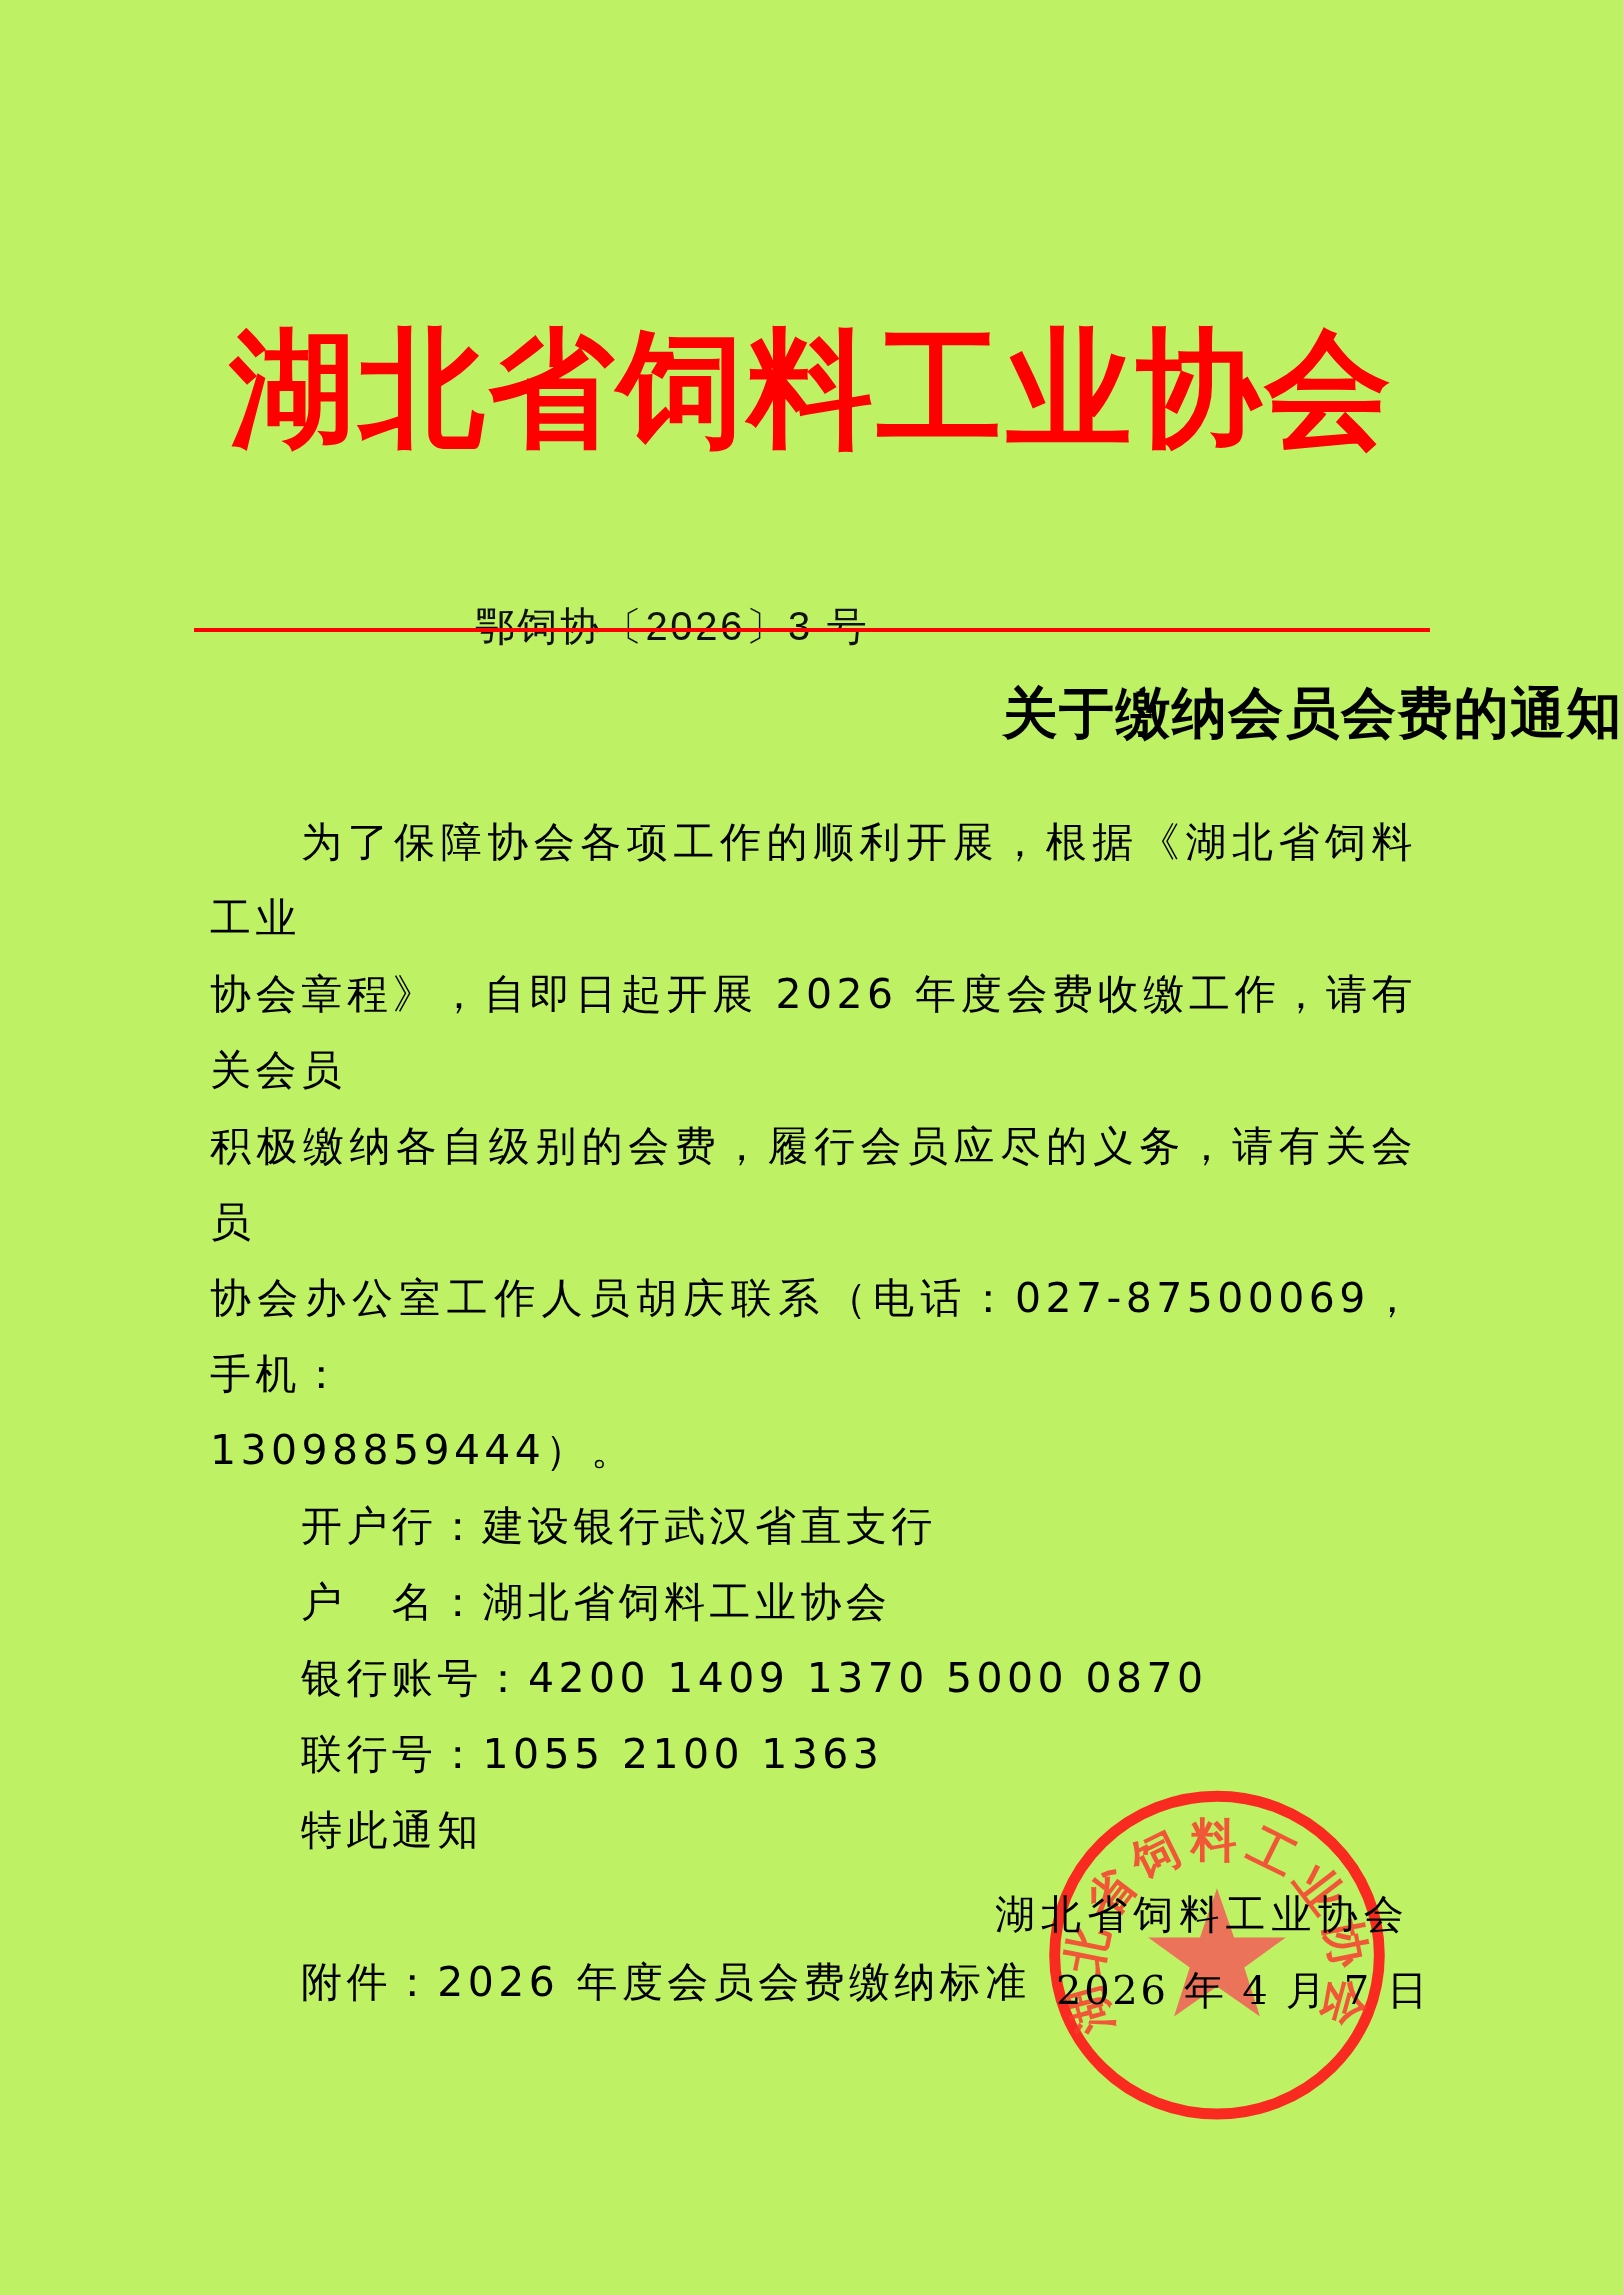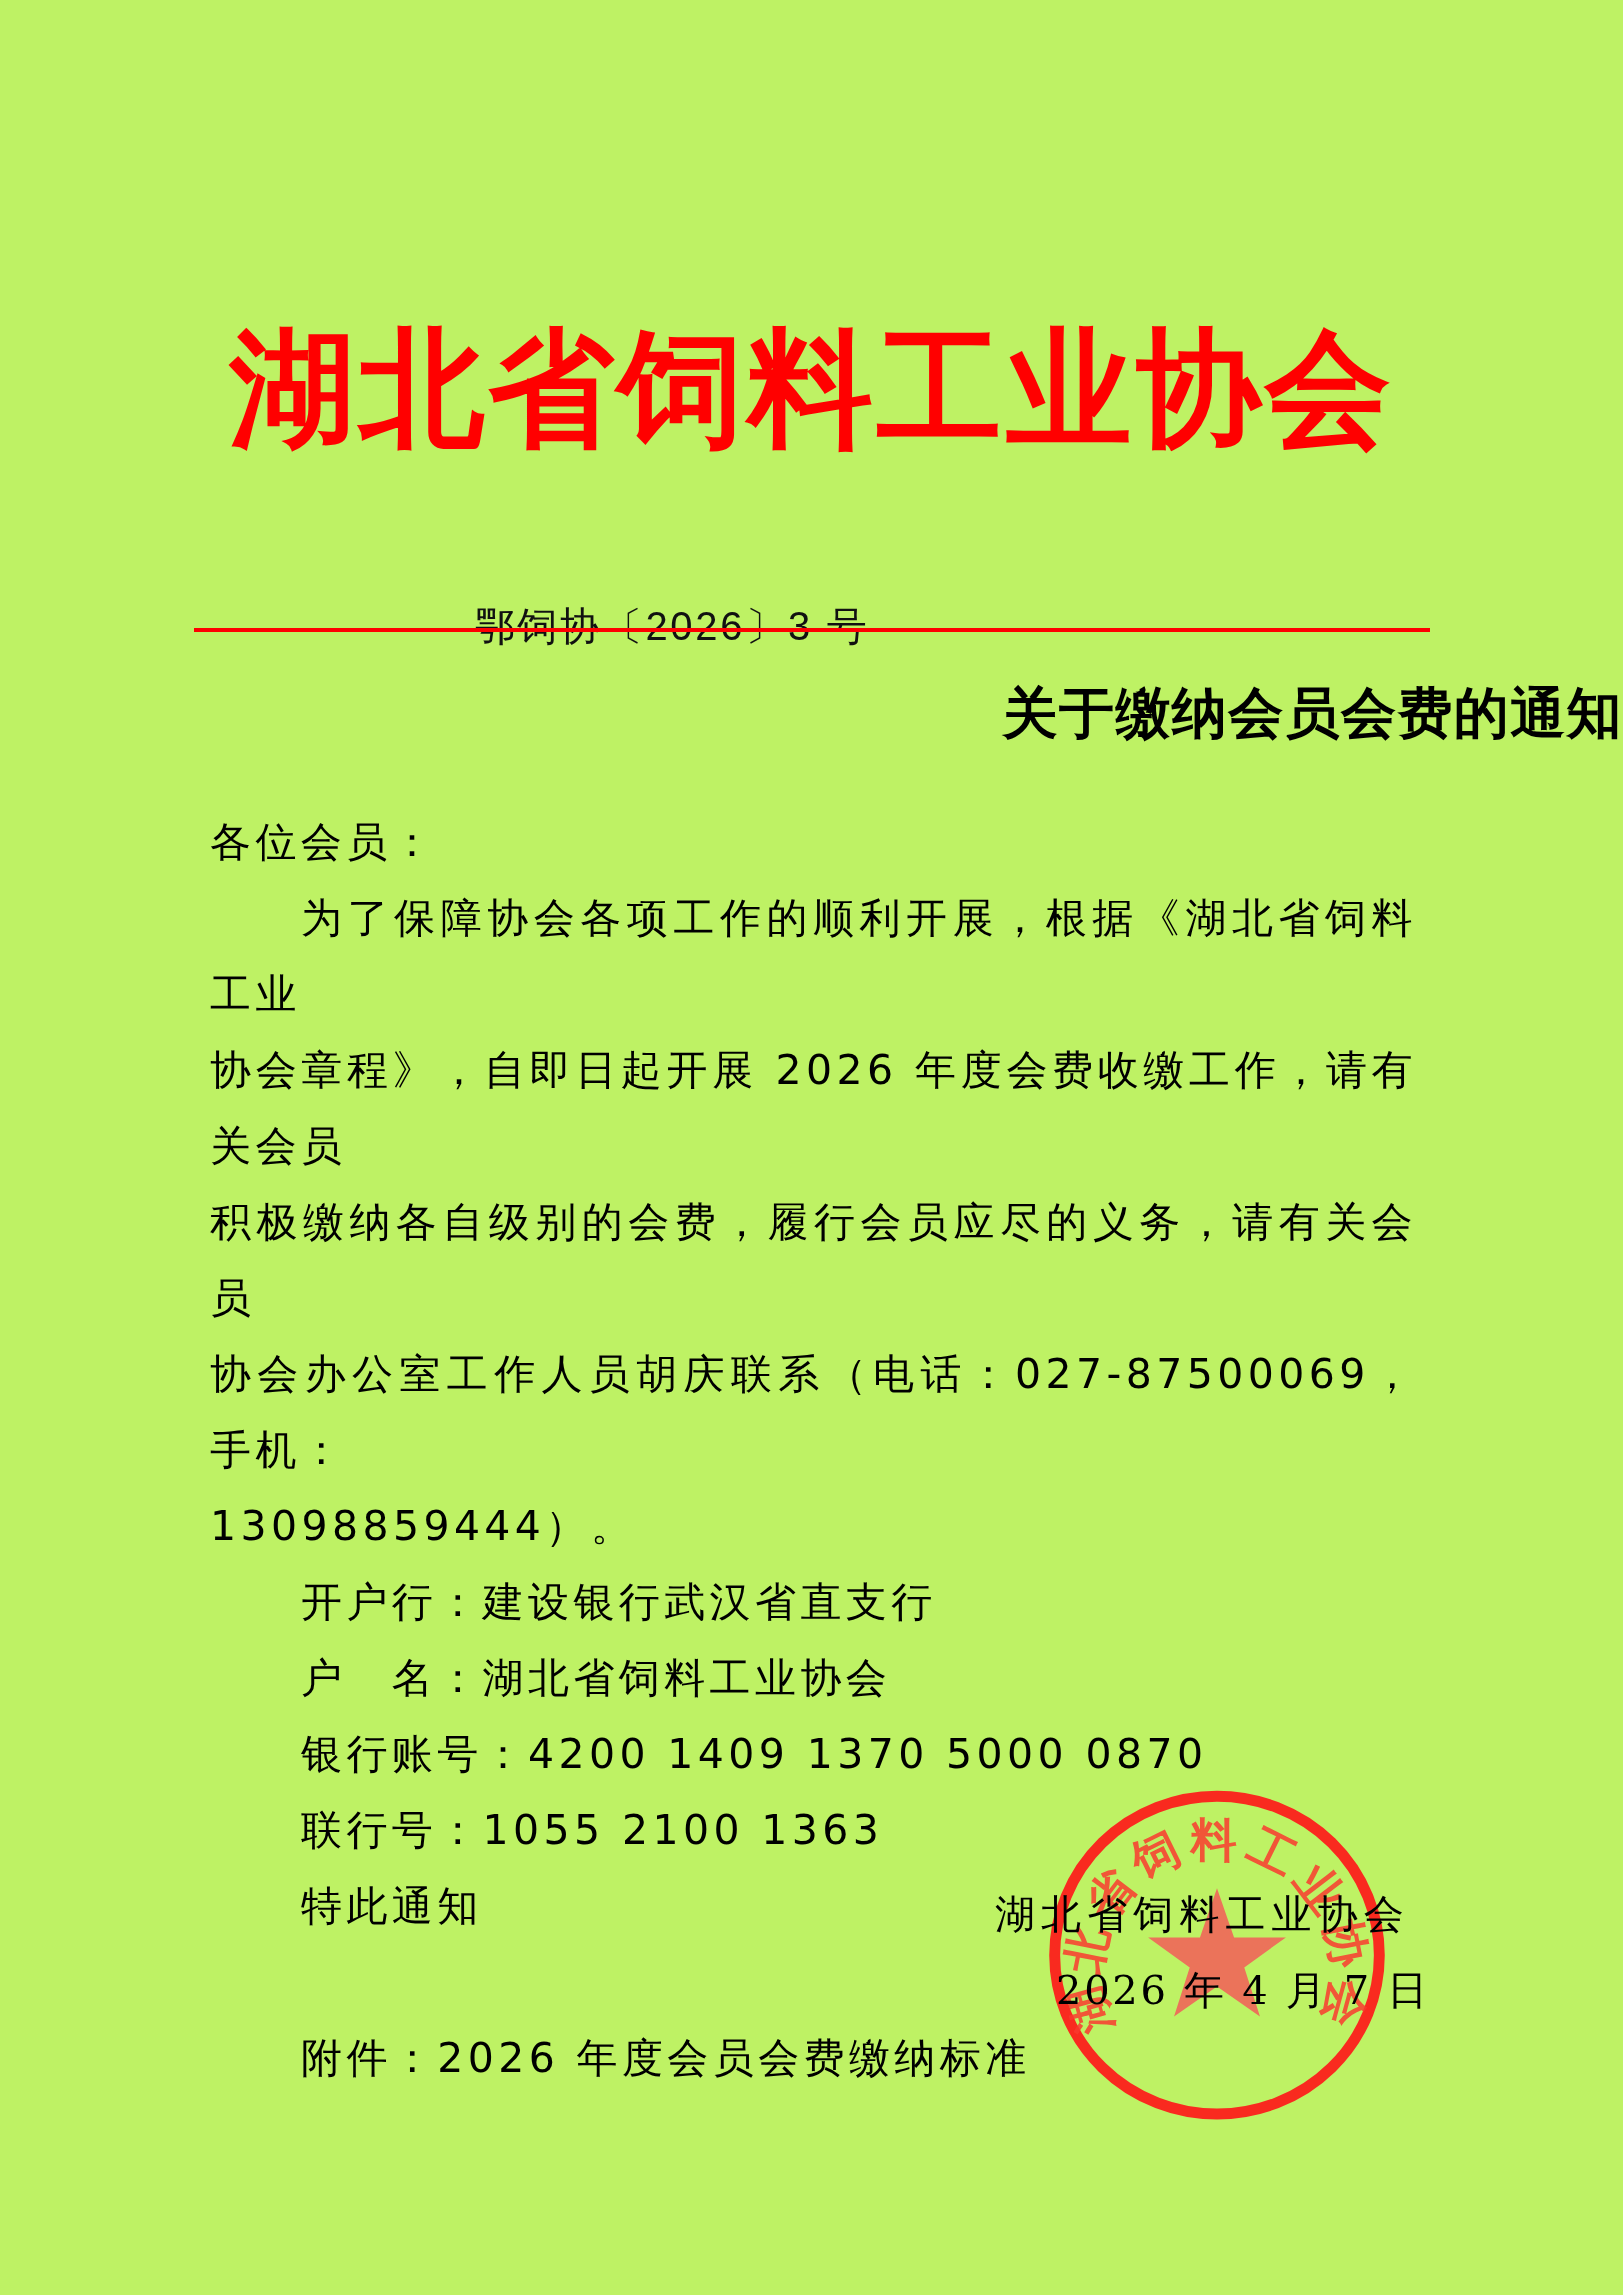--- a/index.html
+++ b/index.html
@@ -49,21 +49,20 @@
 
   <div class="masthead">湖北省饲料工业协会</div>
 
   <div class="docno">鄂饲协〔2026〕3 号</div>
 
   <div class="rule"></div>
 
   <div class="heading">关于缴纳会员会费的通知</div>
 
   <div class="body">
-    <p>各位会员：</p>
     <p class="indent">为了保障协会各项工作的顺利开展，根据《湖北省饲料工业</p>
     <p>协会章程》，自即日起开展 2026 年度会费收缴工作，请有关会员</p>
     <p>积极缴纳各自级别的会费，履行会员应尽的义务，请有关会员</p>
     <p>协会办公室工作人员胡庆联系（电话：027-87500069，手机：</p>
     <p>13098859444）。</p>
 
     <p class="detail"><span>开户行：</span><span>建设银行武汉省直支行</span></p>
     <p class="detail"><span>户　名：</span><span>湖北省饲料工业协会</span></p>
     <p class="detail"><span>银行账号：</span><span>4200 1409 1370 5000 0870</span></p>
     <p class="detail"><span>联行号：</span><span>1055 2100 1363</span></p>

